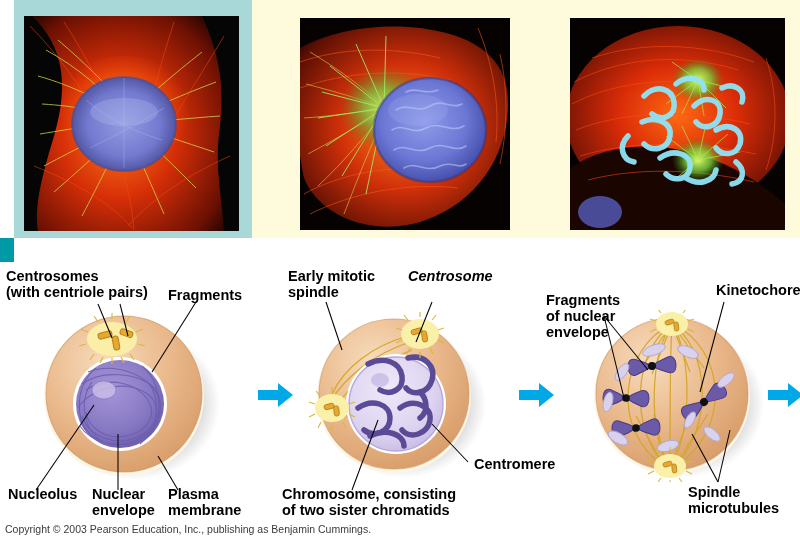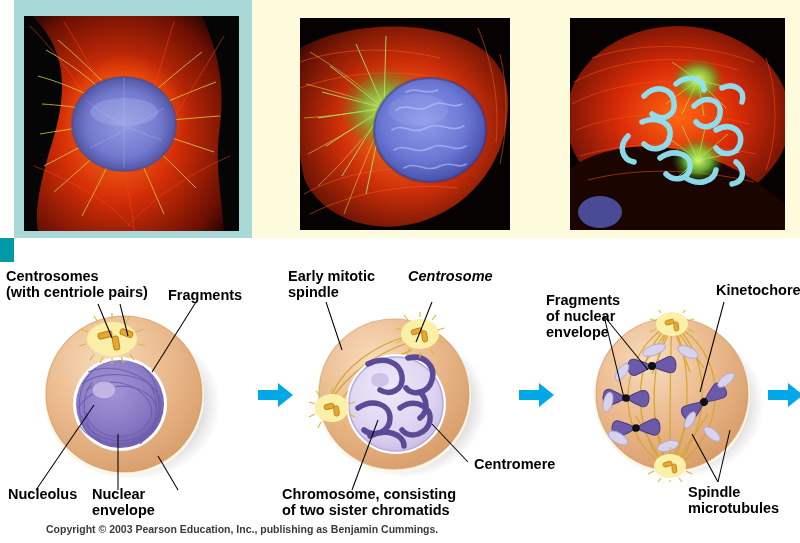--- a/index.html
+++ b/index.html
@@ -43,22 +43,22 @@
 
   
   .arrow{position:absolute;height:26px;}
   .arrow svg{display:block;}
 
   
   .cell{position:absolute;}
 
   
   #copyright{position:absolute;left:5px;top:523px;
-             font-size:10.5px;color:#3a3a3a;font-weight:bold;
-             font-family:"Liberation Sans", sans-serif;margin-left:41px;}
+             font-size:10.5px;color:#3a3a3a;font-weight:normal;
+             font-family:"Liberation Sans", sans-serif;}
 </style>
 </head>
 <body>
 
 <div id="figure">
 
   <div class="panel" id="panel-interphase"></div>
   <div class="panel" id="panel-prophase"></div>
 
   <div class="micro" id="micro-interphase">
@@ -542,20 +542,22 @@
       <path d="M718 482 L730 430"></path>
     </g>
   </svg>
 
   <div class="lab" style="left:6px;top:268px;">Centrosomes
 (with centriole pairs)</div>
   <div class="lab" style="left:168px;top:287px;">Fragments</div>
   <div class="lab" style="left:8px;top:486px;">Nucleolus</div>
   <div class="lab" style="left:92px;top:486px;">Nuclear
 envelope</div>
+  <div class="lab" style="left:168px;top:486px;">Plasma
+membrane</div>
 
   <div class="lab" style="left:288px;top:268px;">Early mitotic
 spindle</div>
   <div class="lab" style="left:408px;top:268px;font-style:italic;">Centrosome</div>
   <div class="lab" style="left:282px;top:486px;">Chromosome, consisting
 of two sister chromatids</div>
   <div class="lab" style="left:474px;top:456px;">Centromere</div>
 
   <div class="lab" style="left:546px;top:268px;margin-top:24px;">Fragments
 of nuclear

